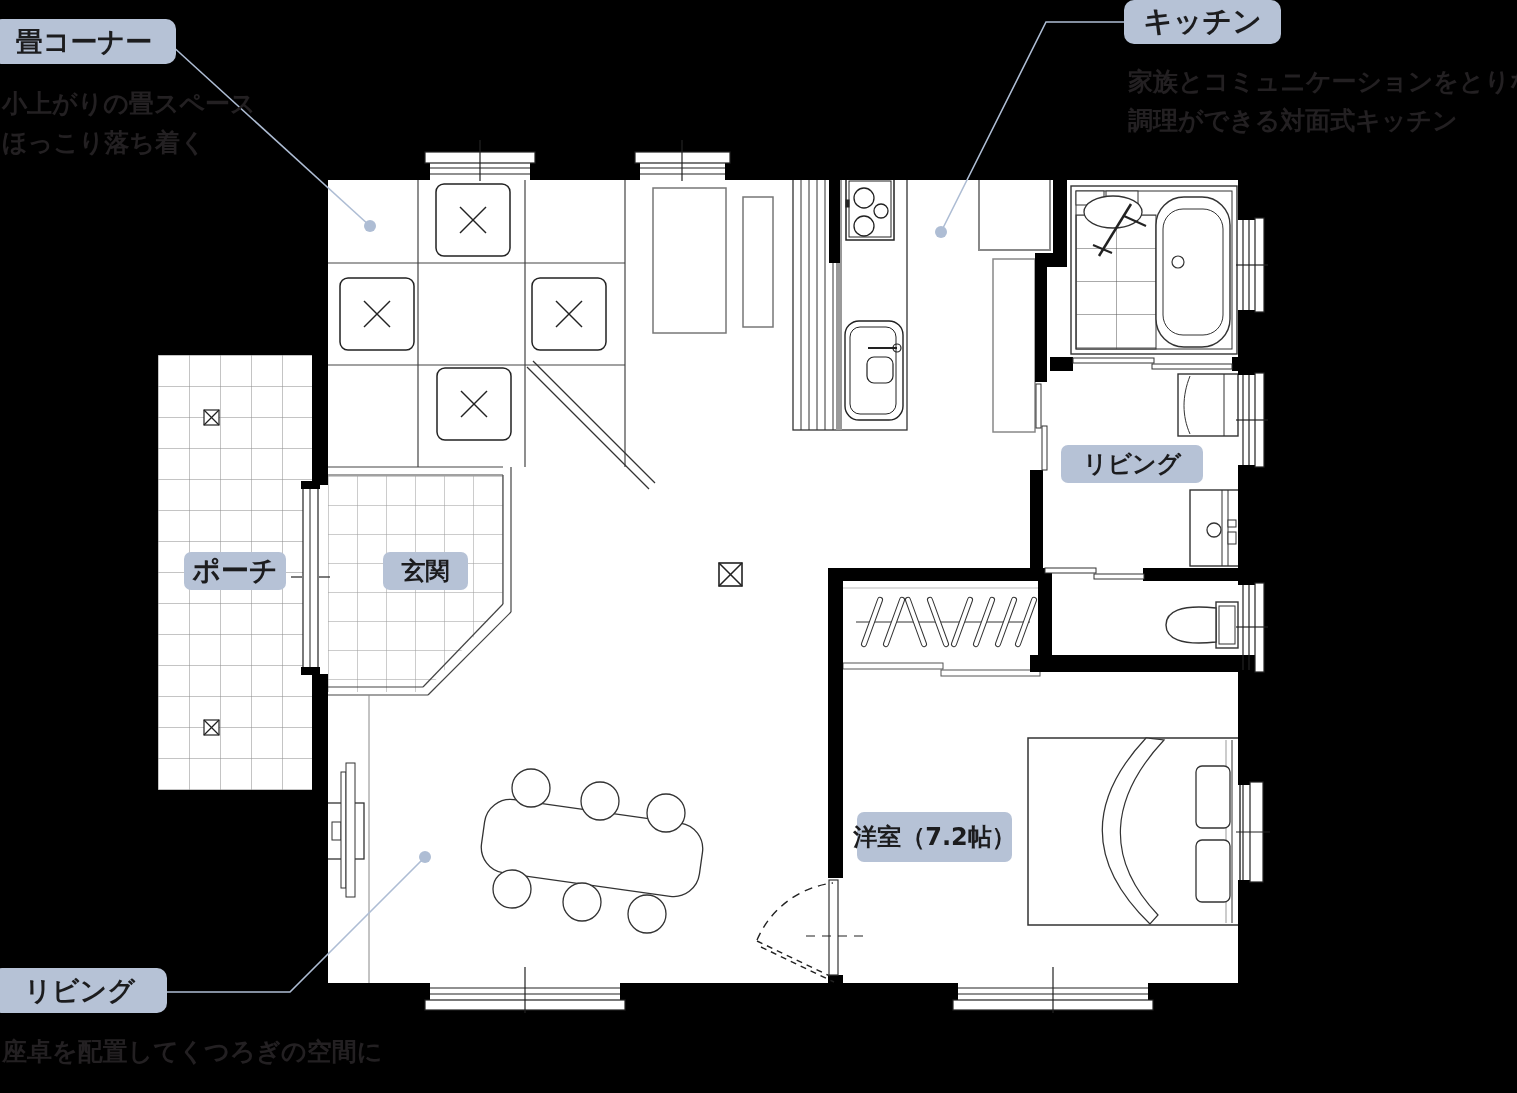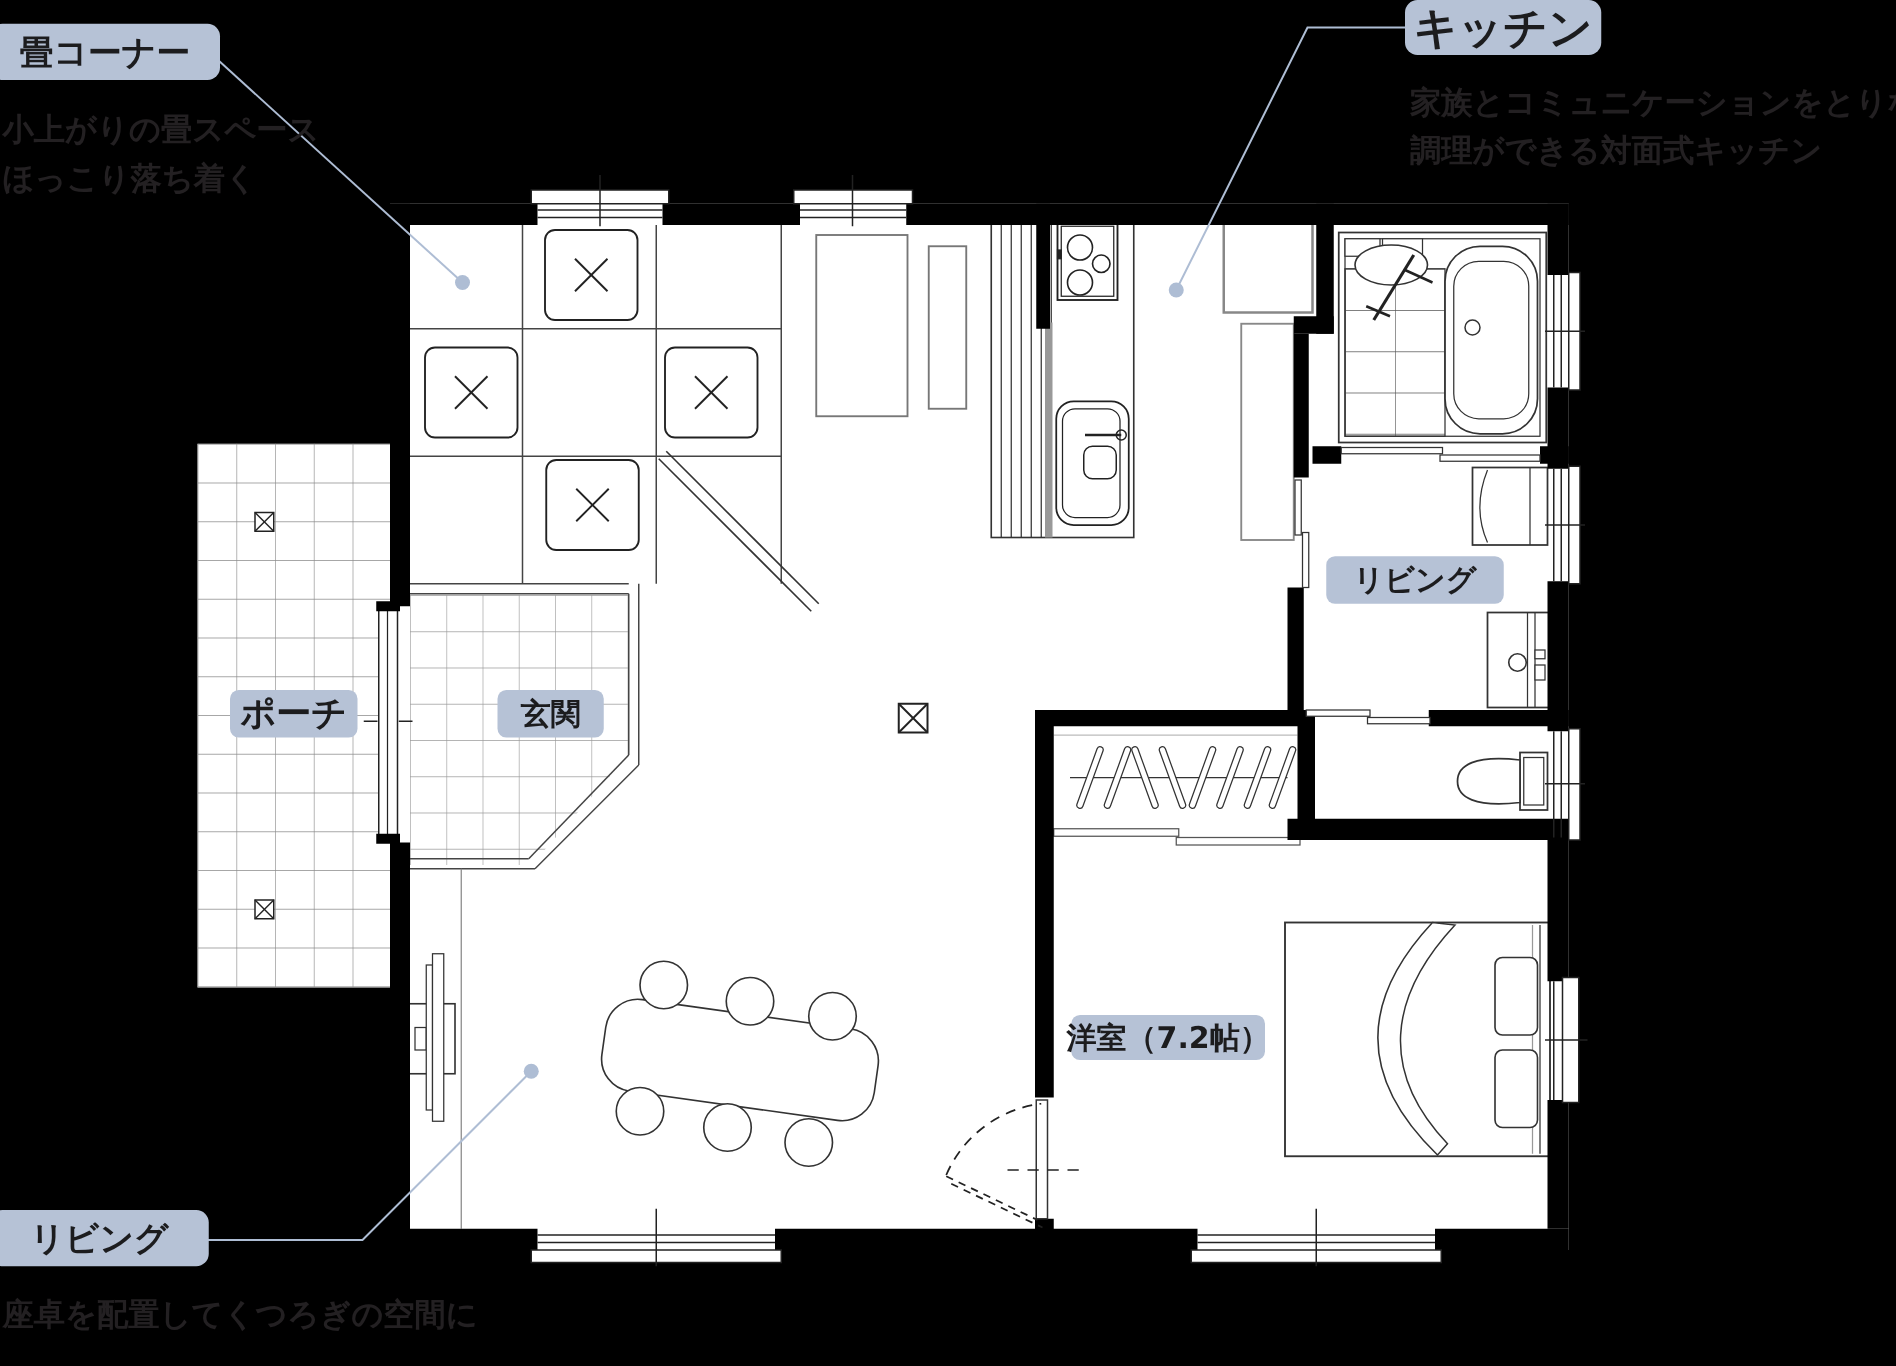--- a/index.html
+++ b/index.html
@@ -294,25 +294,25 @@
     <polyline points="170,44 370,226"></polyline>
     <circle cx="370" cy="226" r="6" fill="#aebdd4" stroke="none"></circle>
     <polyline points="1124,22 1046,22 941,232"></polyline>
     <circle cx="941" cy="232" r="6" fill="#aebdd4" stroke="none"></circle>
     <polyline points="160,992 290,992 425,857"></polyline>
     <circle cx="425" cy="857" r="6" fill="#aebdd4" stroke="none"></circle>
   </g>
 </svg>
 
 <div class="room-label" style="left:-8px;top:19px;width:184px;height:45px;font-size:27px;">畳コーナー</div>
-<div class="room-label" style="left:1124px;top:0;width:157px;height:44px;font-size:35px;">キッチン</div>
+<div class="room-label" style="left:1124px;top:0;width:157px;height:44px;font-size:29px;">キッチン</div>
 <div class="room-label" style="left:1061px;top:445px;width:142px;height:38px;font-size:24px;border-radius:7px;">リビング</div>
 <div class="room-label" style="left:184px;top:552px;width:102px;height:38px;font-size:28px;border-radius:7px;">ポーチ</div>
-<div class="room-label" style="left:398px;top:552px;width:85px;height:38px;font-size:24px;border-radius:7px;">玄関</div>
-<div class="room-label" style="left:857px;top:812px;width:155px;height:36px;font-size:24px;border-radius:7px;">洋室（7.2帖）</div>
+<div class="room-label" style="left:383px;top:552px;width:85px;height:38px;font-size:24px;border-radius:7px;">玄関</div>
+<div class="room-label" style="left:857px;top:812px;width:155px;height:50px;font-size:24px;border-radius:7px;">洋室（7.2帖）</div>
 <div class="room-label" style="left:-8px;top:968px;width:175px;height:45px;font-size:27px;">リビング</div>
 
 <div class="note" style="left:2px;top:84px;">
   <div>小上がりの畳スペース</div>
   <div>ほっこり落ち着く</div>
 </div>
 <div class="note" style="left:1128px;top:62px;">
   <div>家族とコミュニケーションをとりながら</div>
   <div>調理ができる対面式キッチン</div>
 </div>

